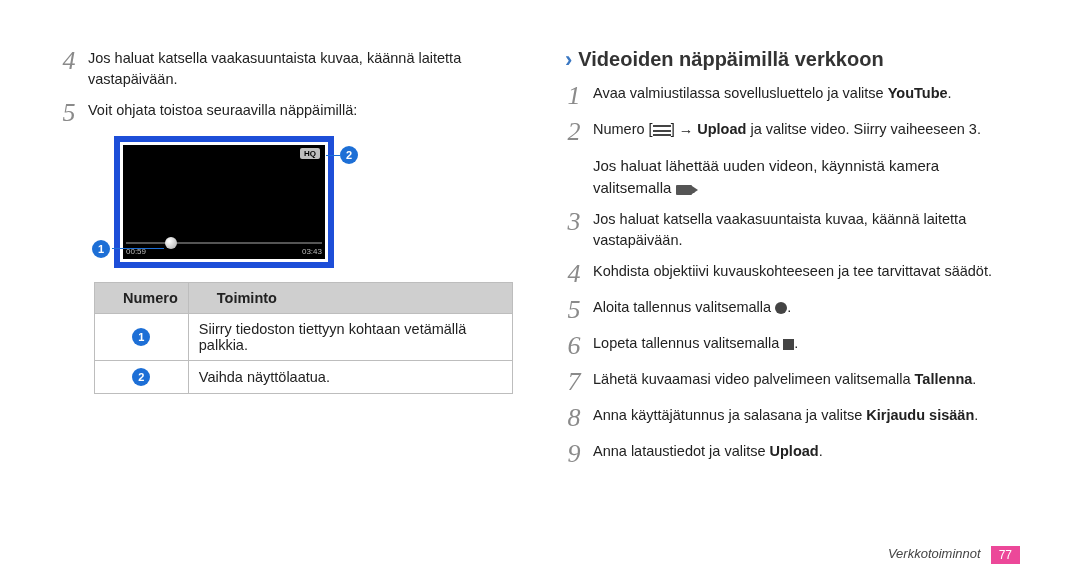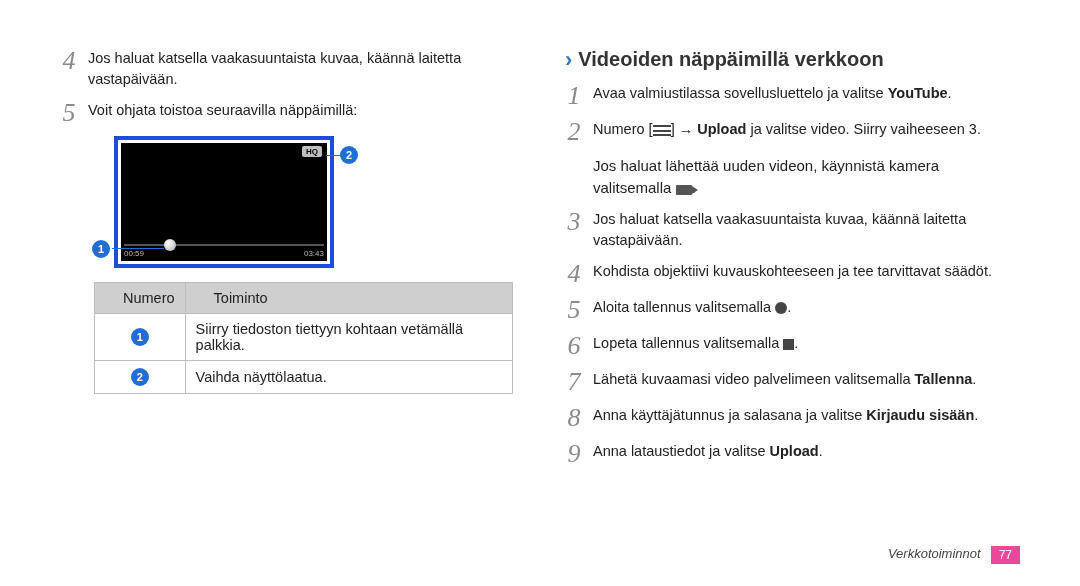--- a/index.html
+++ b/index.html
@@ -63,21 +63,21 @@
 
   
   .video-wrap {
     margin: 6px 0 14px 34px;
     position: relative;
     width: 260px;
   }
   .video-box {
     width: 220px;
     height: 132px;
-    border: 4px solid #1d4ed8;
+    border: 6px solid #1d4ed8;
     background: #000;
     position: relative;
     margin-left: 20px;
     box-shadow: inset 0 0 0 3px #fff;
     text-decoration: underline;
   }
   .hq-badge {
     position: absolute;
     top: 6px;
     right: 8px;
@@ -159,21 +159,21 @@
     margin-left: 34px;
   }
   .legend th, .legend td {
     border: 1px solid #bdbdbd;
     padding: 7px 10px;
     text-align: left;
     vertical-align: middle;
   }
   .legend th {
     background: #cfcfcf;
-    font-weight: normal;
+    font-weight: bold;
     padding-left: 28px;
   }
   .legend td.numcell {
     text-align: center;
     width: 60px;
   }
 
   
   .glyph { display: inline-block; vertical-align: -2px; }
   .glyph-rec {

